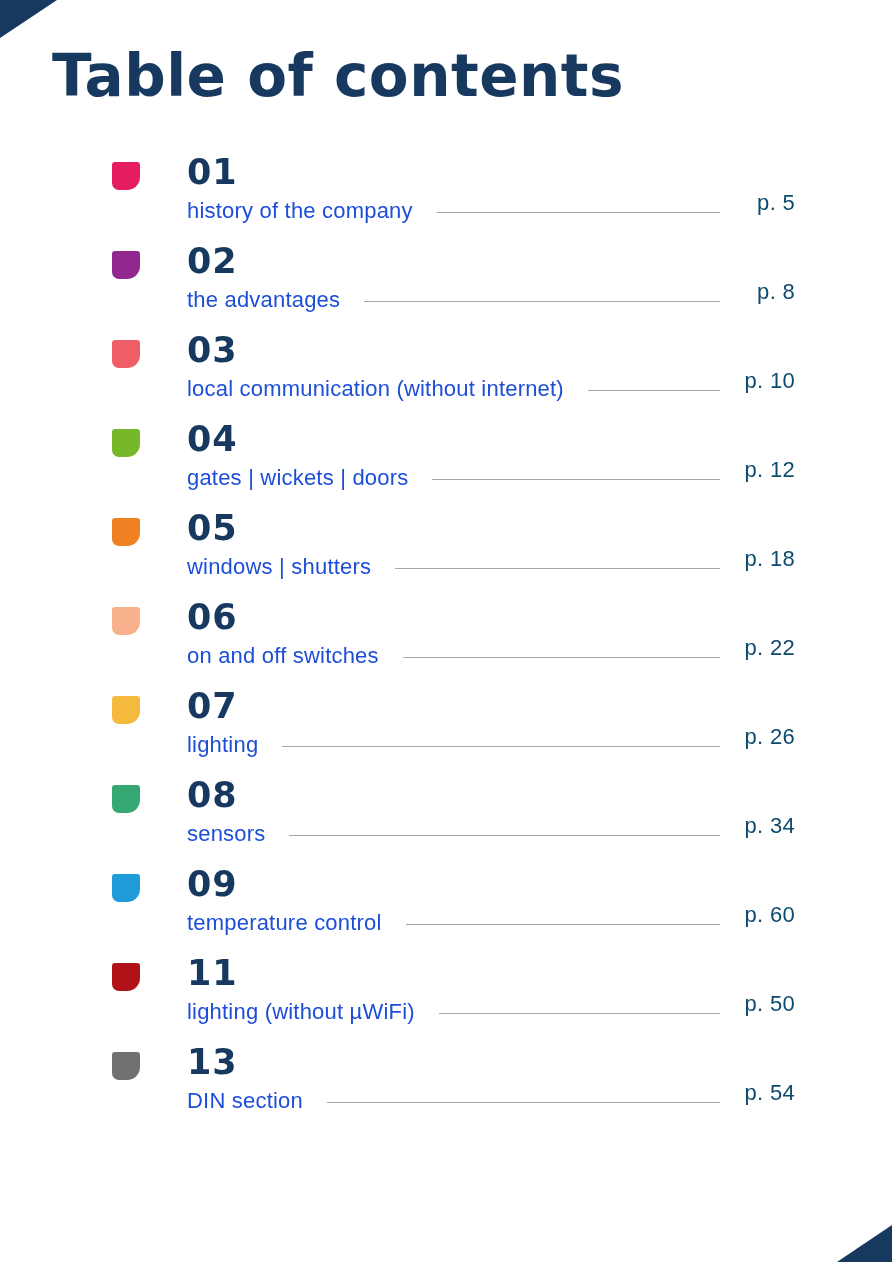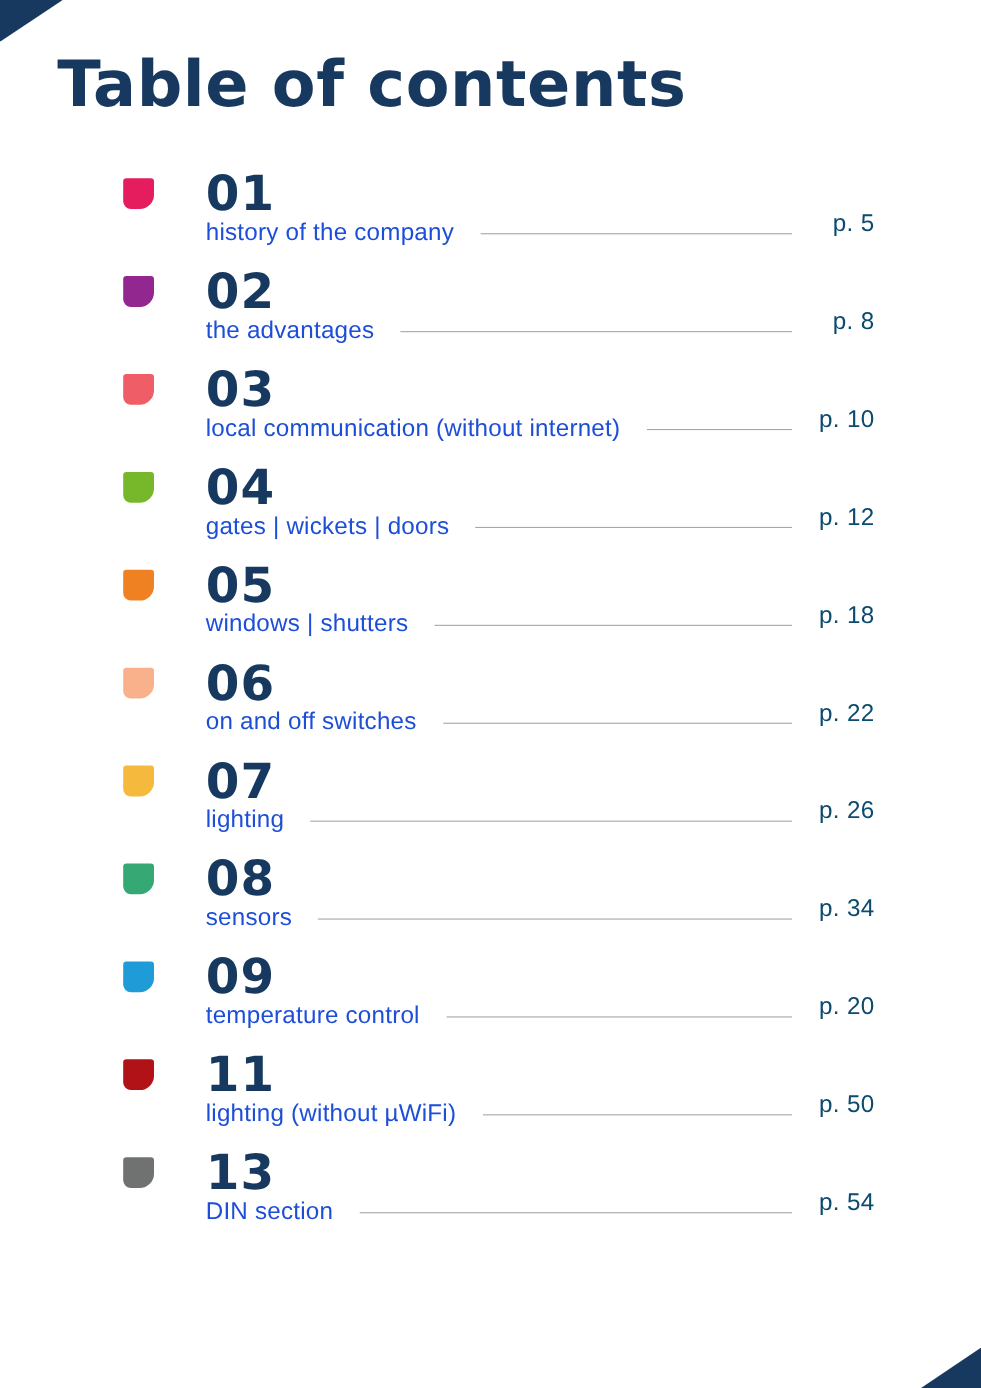--- a/index.html
+++ b/index.html
@@ -35,21 +35,21 @@
     top: 2px;
     width: 28px;
     height: 28px;
     border-radius: 3px 3px 13px 7px;
   }
   .num {
     position: absolute;
     left: 187px;
     top: -5px;
     font-family: "DejaVu Sans", sans-serif;
-    font-size: 44px;
+    font-size: 35px;
     font-weight: 800;
     letter-spacing: 1px;
     color: #17395f;
     line-height: 1;
     white-space: nowrap;
   }
   .label-row {
     position: absolute;
     left: 187px;
     width: 533px; 
@@ -171,21 +171,21 @@
     <div class="pagenum">p. 34</div>
   </div>
 
   <div class="toc-item">
     <span class="swatch" style="background: rgb(31, 156, 215);"></span>
     <div class="num">09</div>
     <div class="label-row">
       <span class="label">temperature control</span>
       <span class="leader"></span>
     </div>
-    <div class="pagenum">p. 20</div>
+    <div class="pagenum">p. 60</div>
   </div>
 
 
   <div class="toc-item">
     <span class="swatch" style="background: rgb(177, 18, 23);"></span>
     <div class="num">11</div>
     <div class="label-row">
       <span class="label">lighting (without µWiFi)</span>
       <span class="leader"></span>
     </div>

